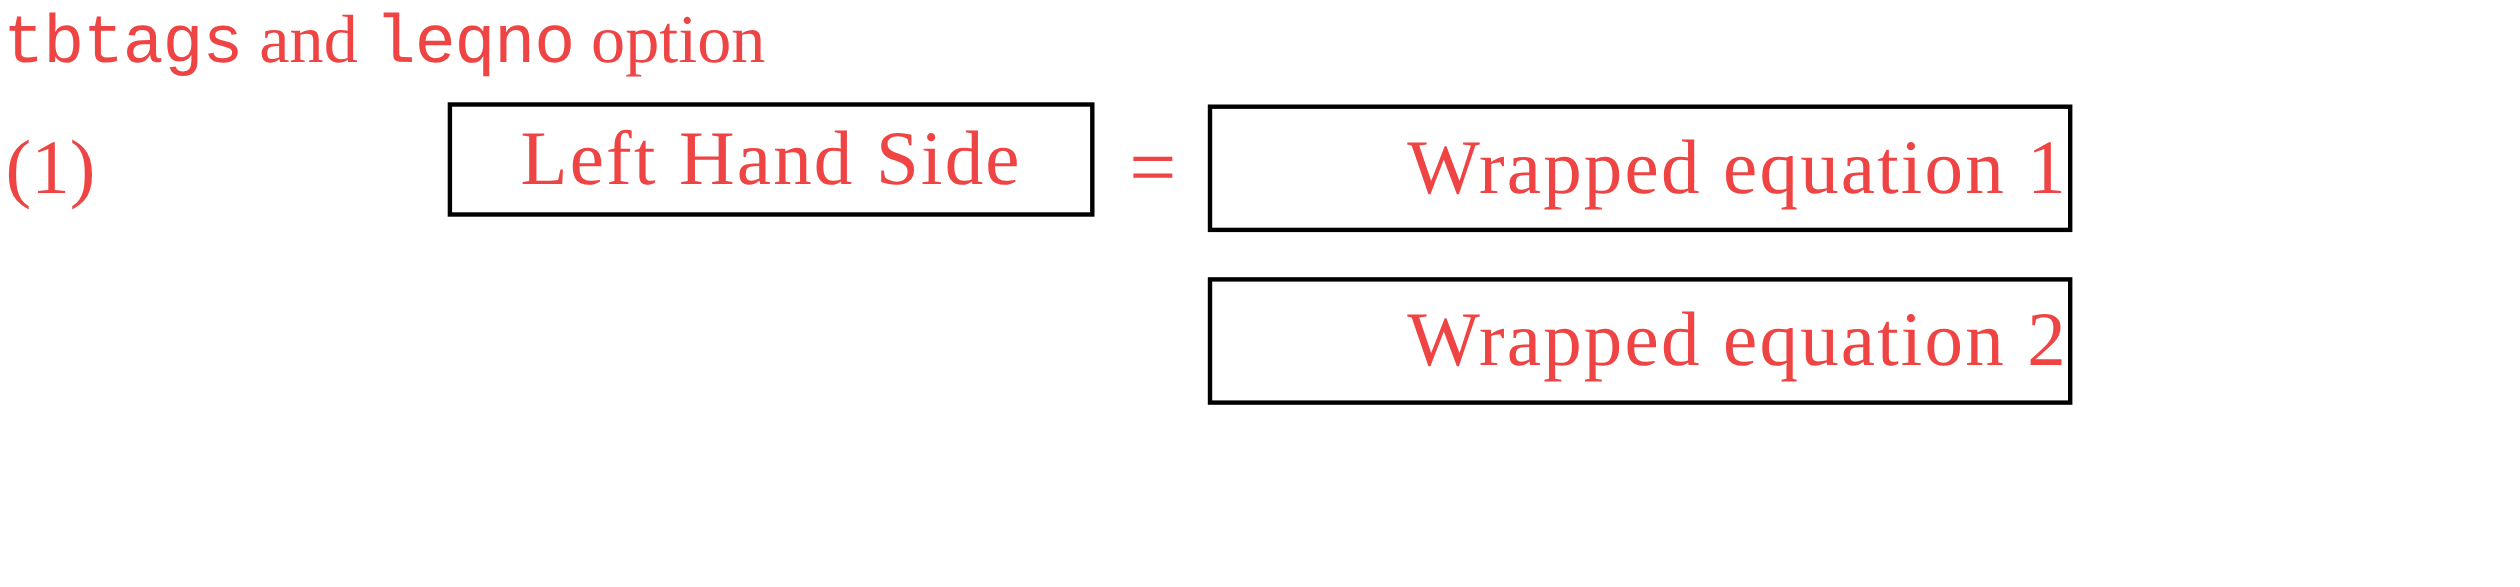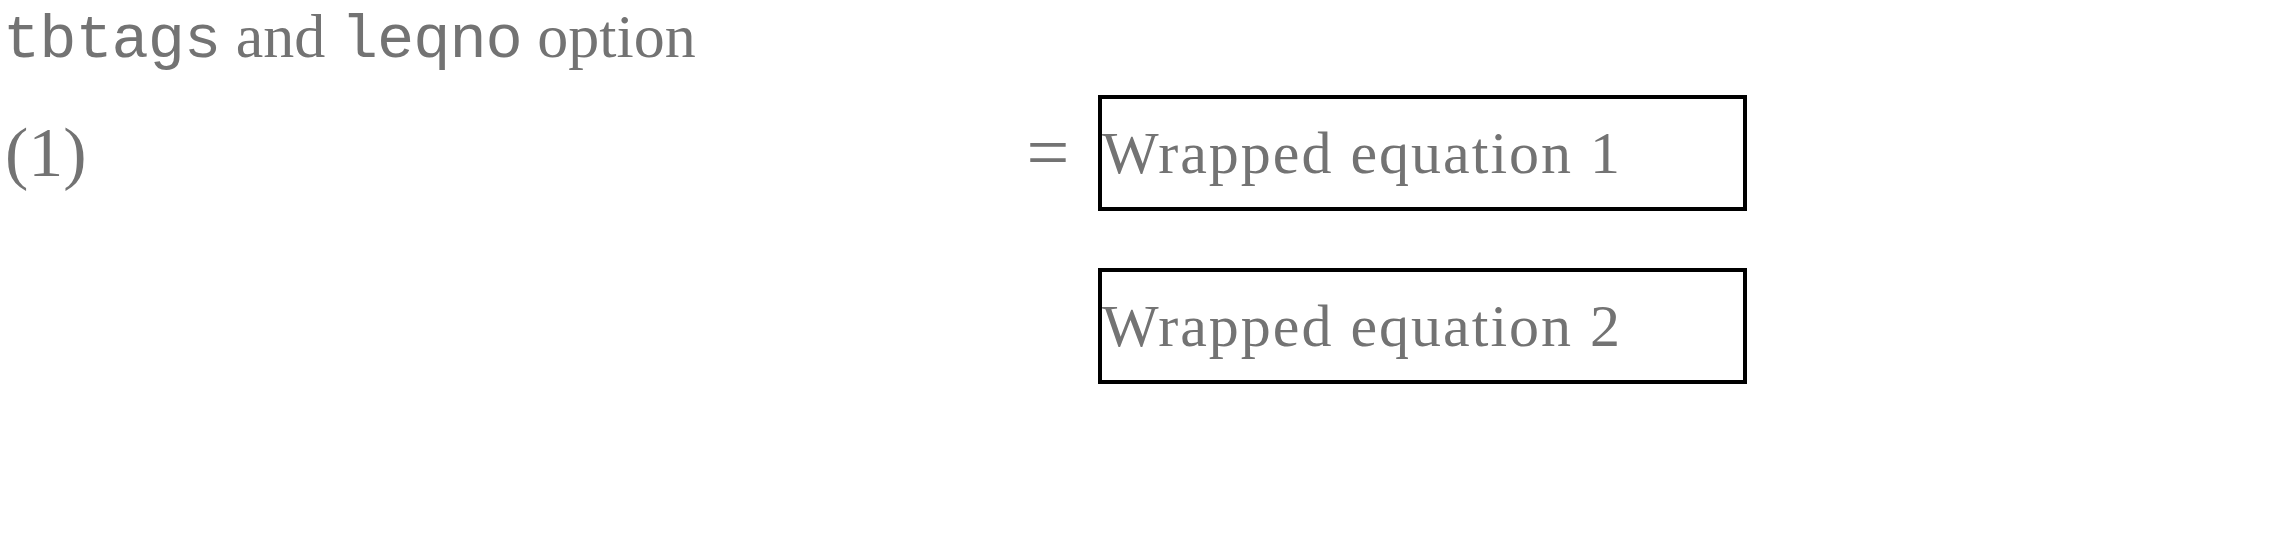--- a/index.html
+++ b/index.html
@@ -5,21 +5,21 @@
   html, body {
     margin: 0;
     padding: 0;
     background: #ffffff;
   }
   .page {
     position: relative;
     width: 2291px;
     height: 534px;
     background: #ffffff;
-    color: #737373;
+    color: #ef4444;
     overflow: hidden;
     font-family: "Liberation Serif", serif;
   }
   .title {
     position: absolute;
     left: 3px;
     top: 2px;
     font-size: 62px;
     line-height: 1.1;
     white-space: nowrap;
@@ -63,45 +63,48 @@
     width: 96px;
     height: 119px;
     display: flex;
     align-items: center;
     justify-content: center;
     font-size: 76px;
   }
   .wbox {
     position: absolute;
     left: 1098px;
-    width: 649px;
+    width: 786px;
     height: 116px;
     border: 4px solid #000000;
     box-sizing: border-box;
     display: flex;
     align-items: center;
-    justify-content: flex-start;
-    font-size: 60px;
+    justify-content: flex-end;
+    font-size: 70px;
     letter-spacing: 2px;
   }
   .wbox1 { top: 95px; }
-  .wbox2 { top: 252px; margin-top: 16px; }
+  .wbox2 { top: 252px; }
   .wbox3 { top: 409px; }
 </style>
 </head>
 <body>
 
 <div class="page">
 
   <div class="title">
     <span class="tt">tbtags</span><span class="rm"> and </span><span class="tt">leqno</span><span class="rm"> option</span>
   </div>
 
   <div class="eqno">(1)</div>
 
+  <div class="lhs-box">
+    <span>Left Hand Side</span>
+  </div>
 
   <div class="equals">=</div>
 
   <div class="wbox wbox1">
     <span>Wrapped equation 1</span>
   </div>
 
   <div class="wbox wbox2">
     <span>Wrapped equation 2</span>
   </div>

